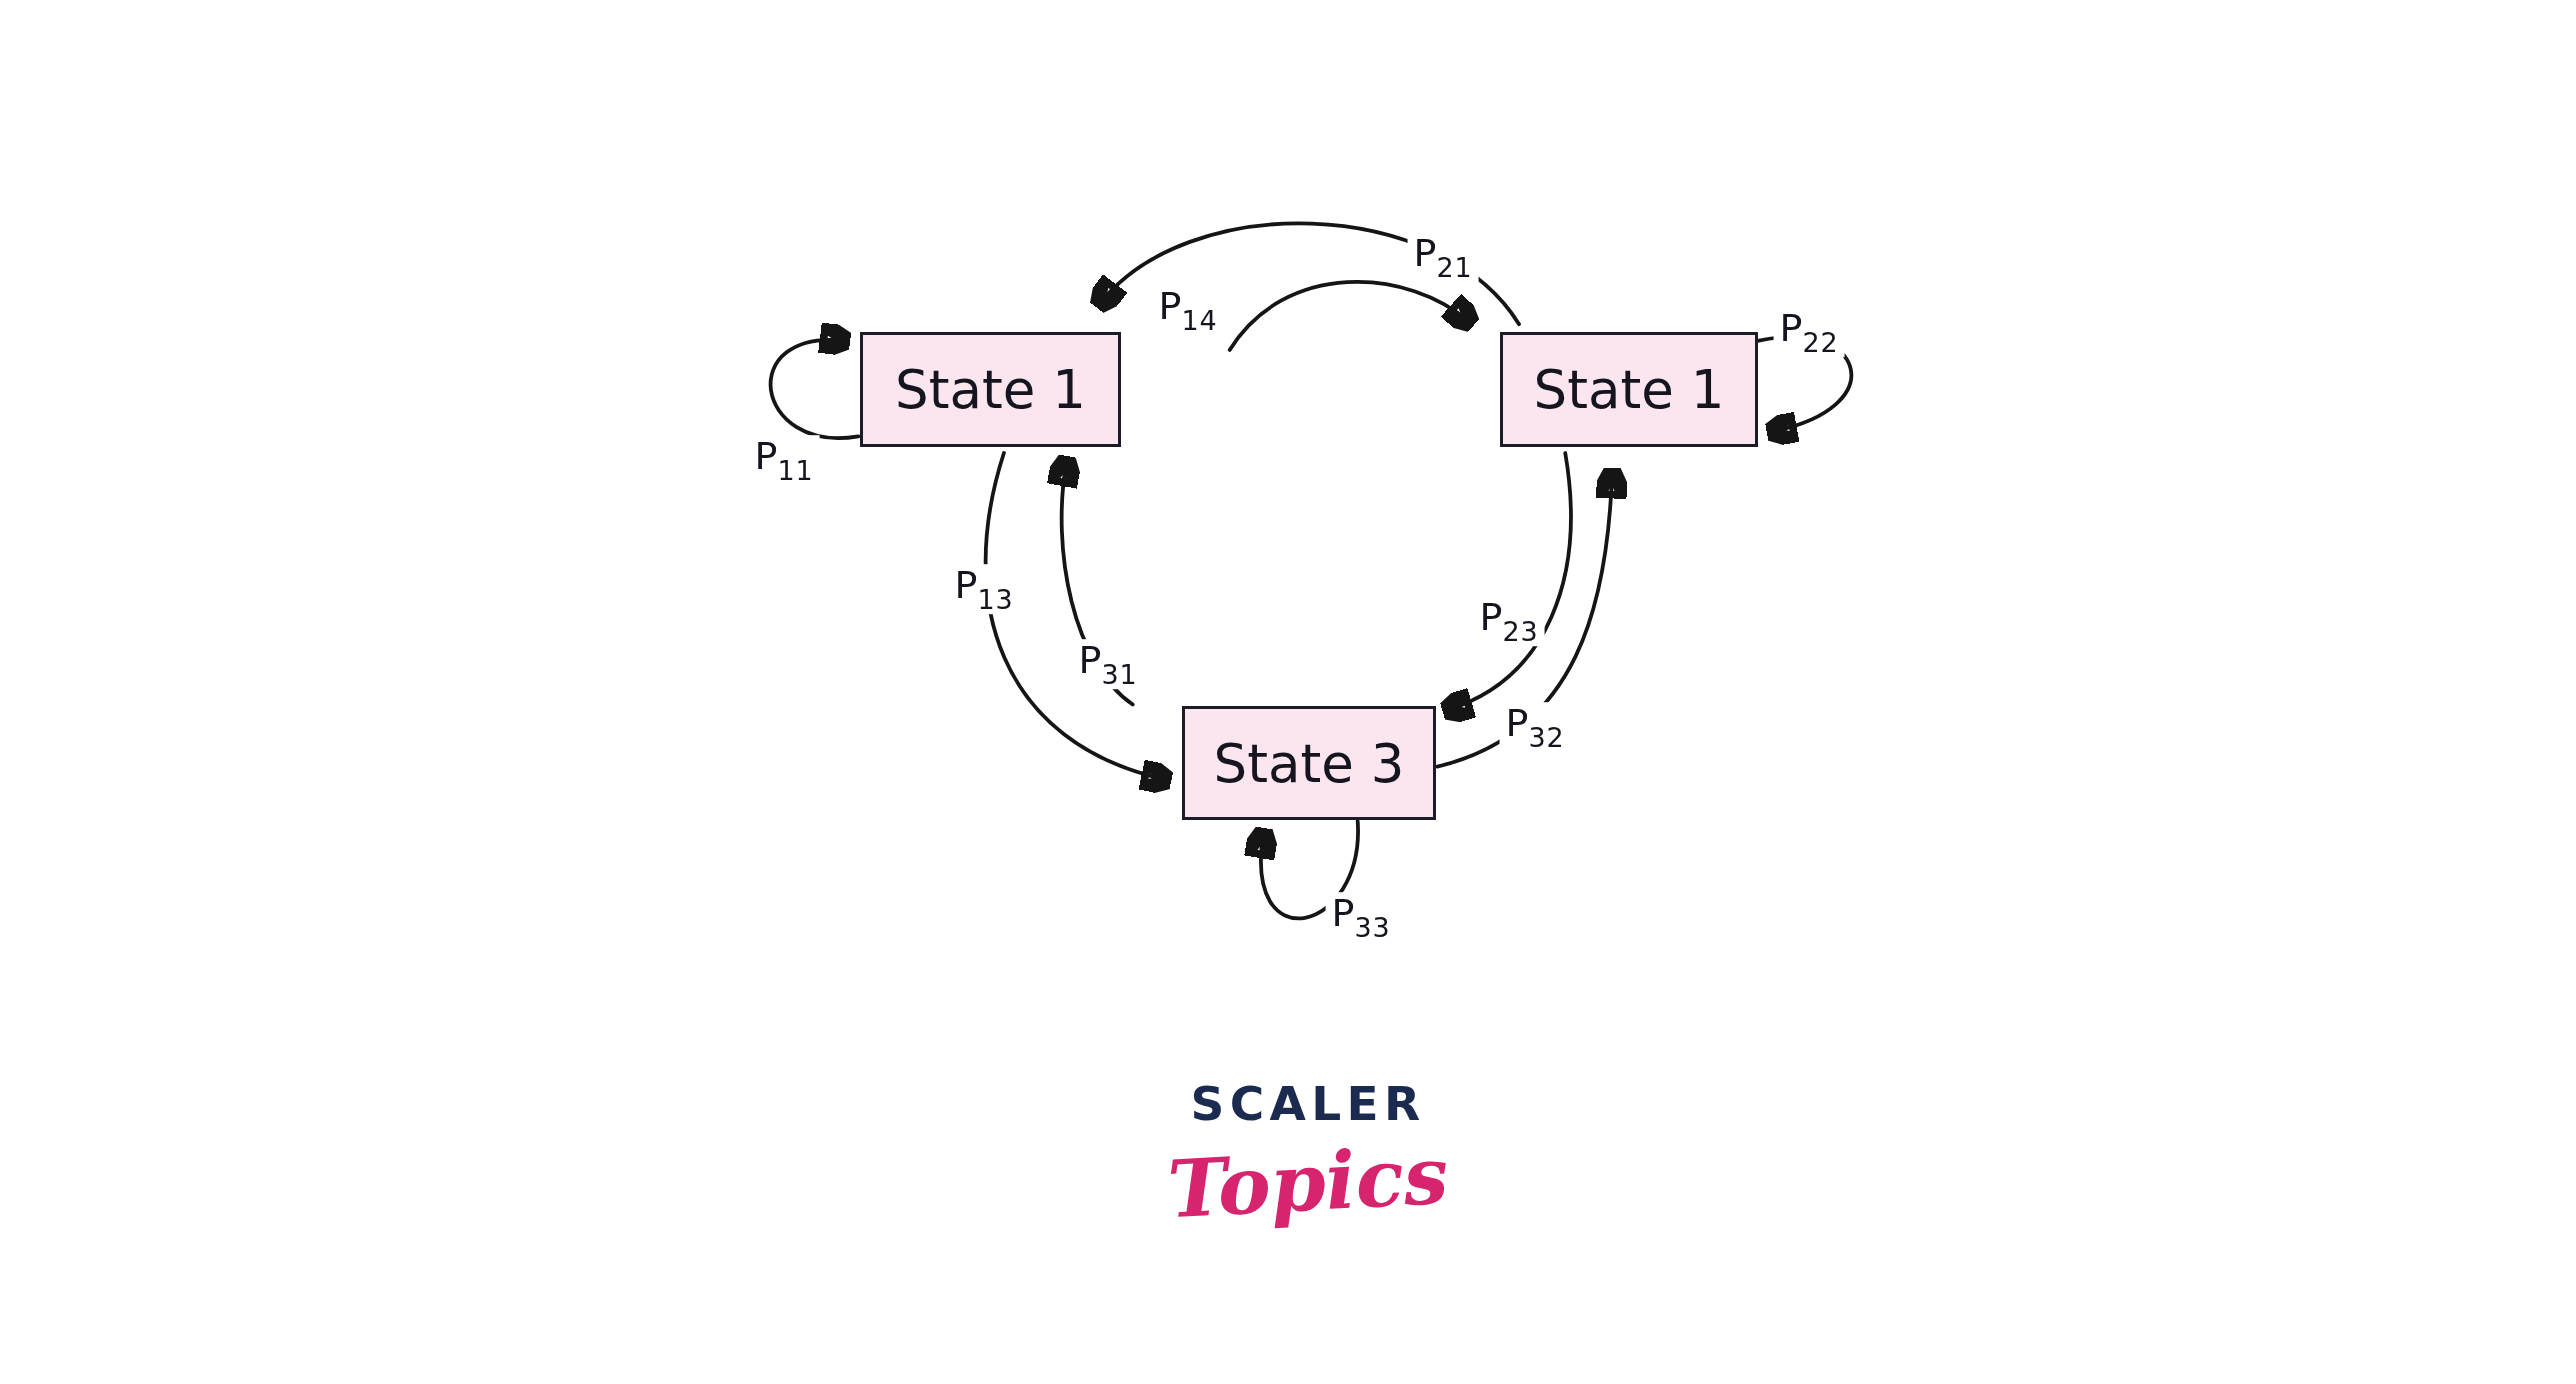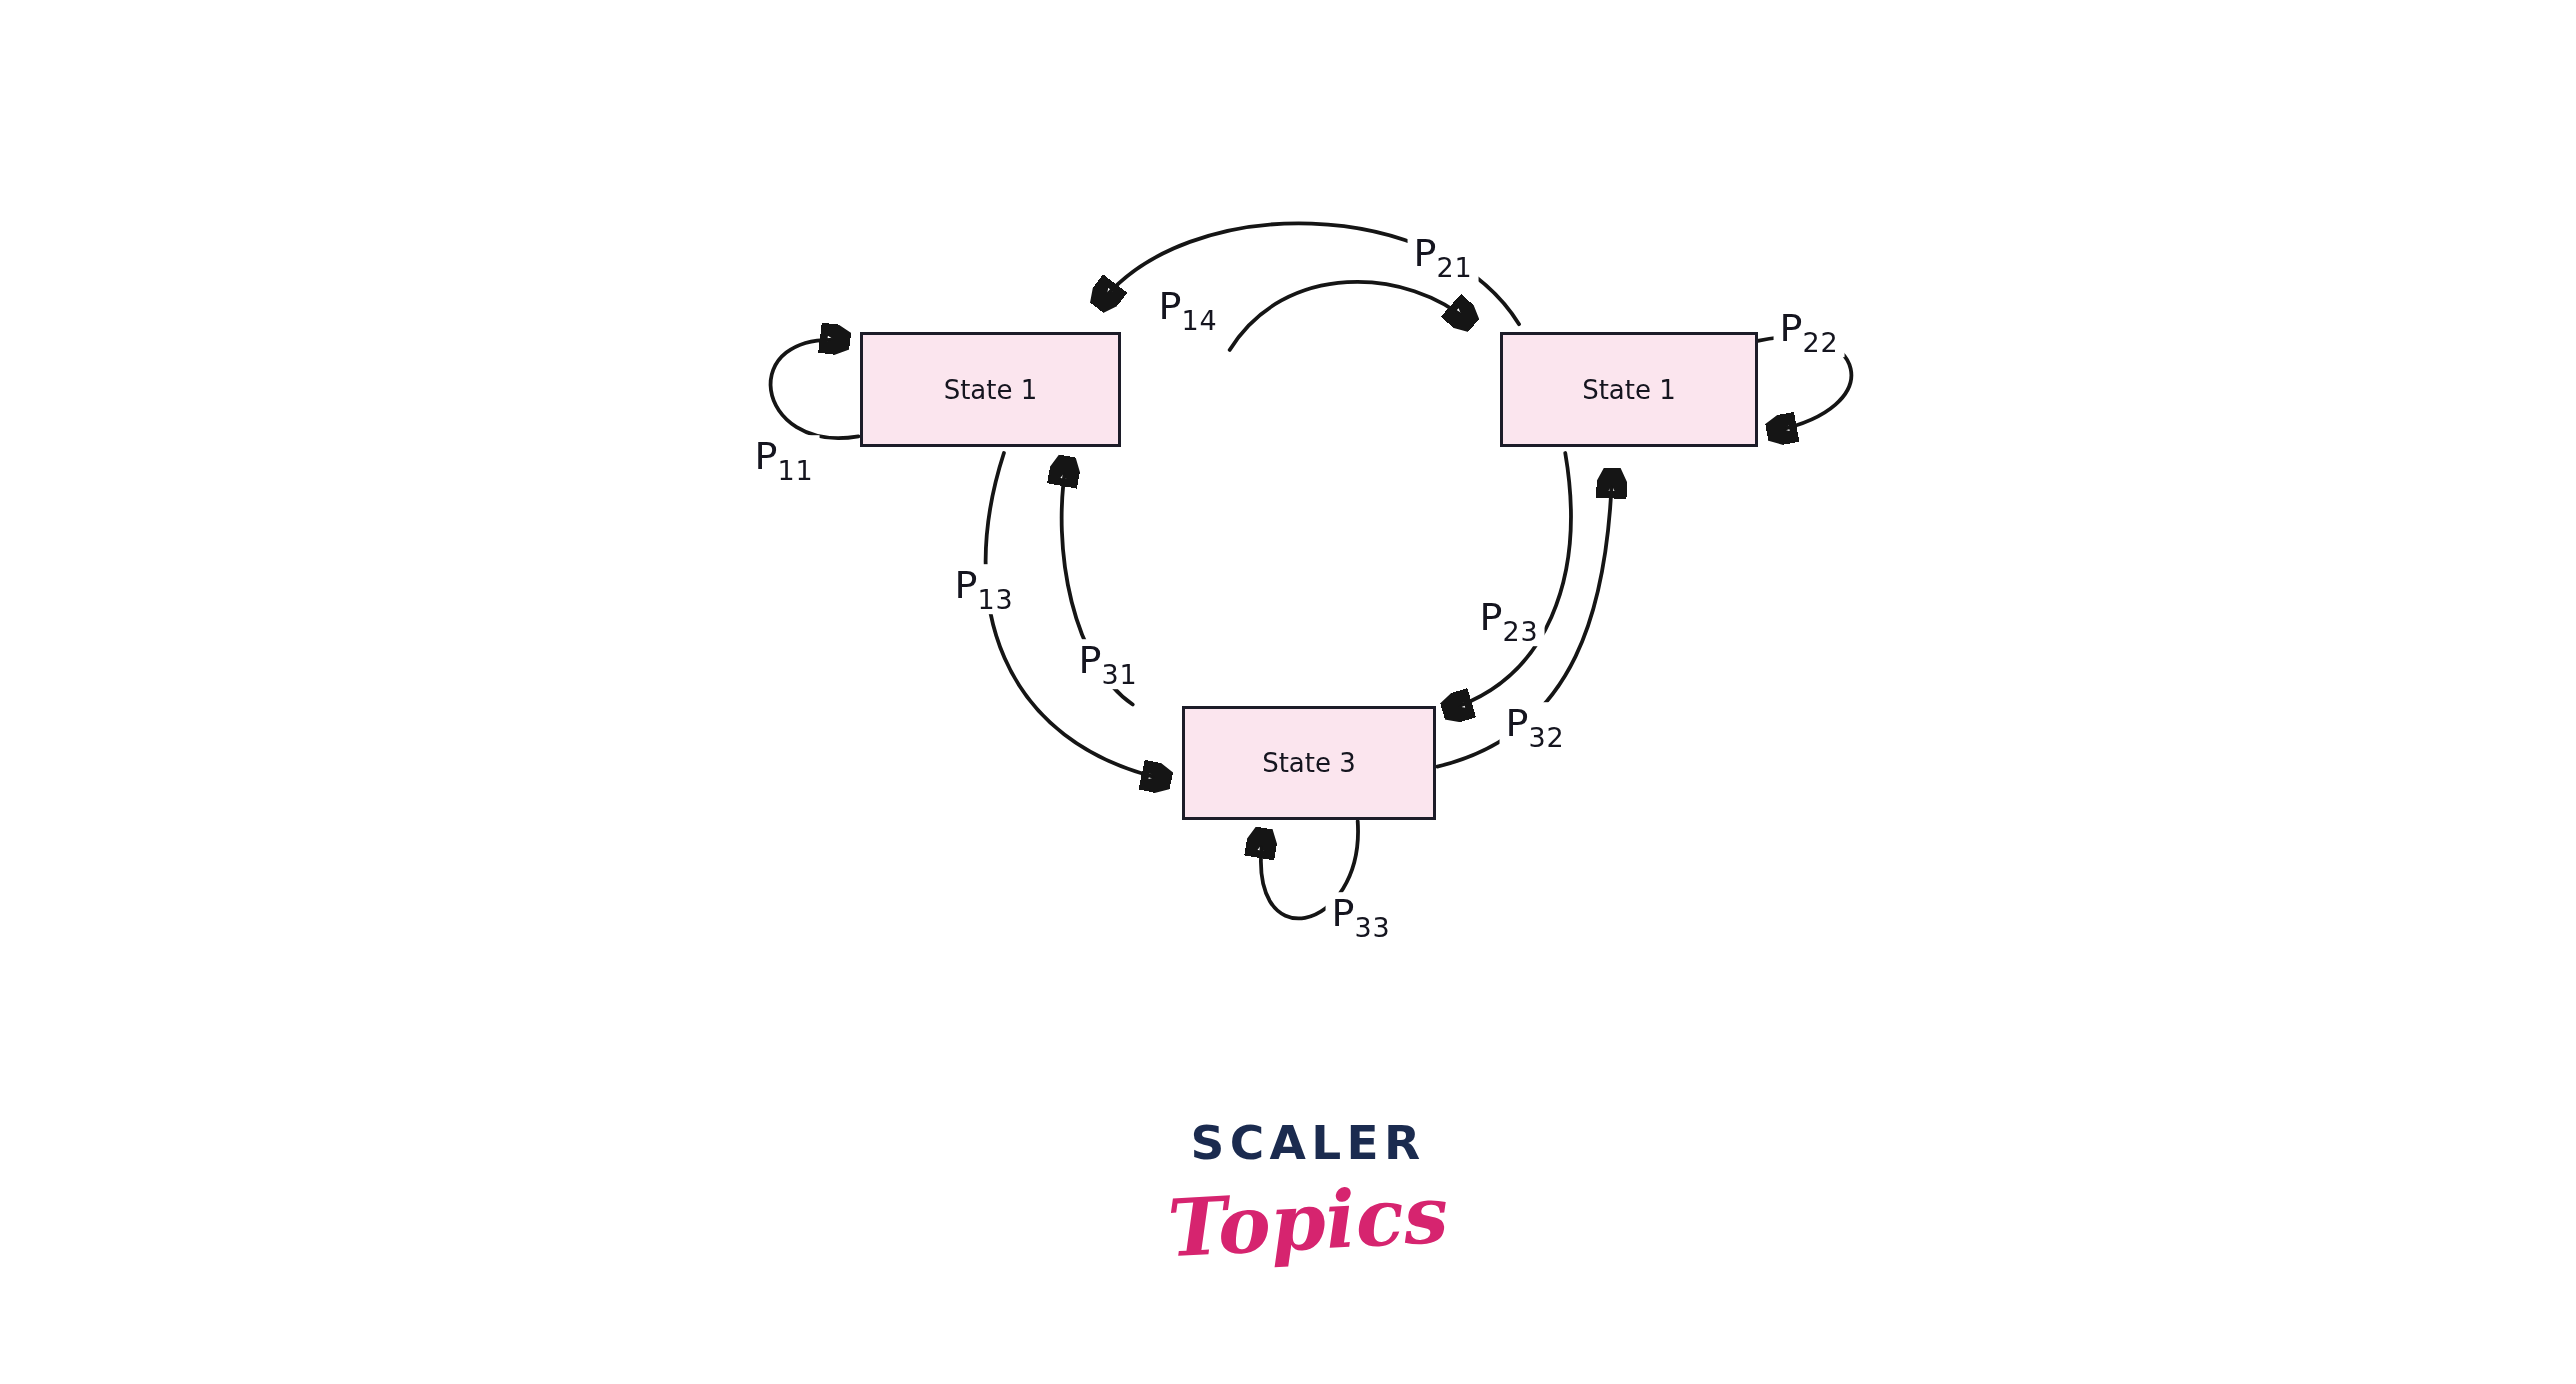--- a/index.html
+++ b/index.html
@@ -23,42 +23,41 @@
     stroke-width: 5;
     stroke-linecap: round;
   }
   .state-box {
     position: absolute;
     background: #fbe5ee;
     border: 3px solid #1c1c28;
     display: flex;
     align-items: center;
     justify-content: center;
-    font-size: 26px;
+    font-size: 53px;
     color: #15151f;
     box-sizing: border-box;
   }
   .plabel {
     position: absolute;
     transform: translate(-50%, -50%);
     background: #ffffff;
     padding: 1.5px 6px;
     white-space: nowrap;
     line-height: 1;
     margin-top: 15px;
   }
   .pbase { font-size: 38px; }
   .psub  { font-size: 27px; vertical-align: -10.6px; letter-spacing: 0.8px; }
   .logo {
     position: absolute;
     left: 1308px;
     top: 1076px;
     transform: translateX(-50%);
     text-align: center;
-    margin-top: 39px;
   }
   .logo-wordmark {
     font-size: 47px;
     font-weight: 800;
     letter-spacing: 5.3px;
     color: #1b2b4f;
   }
   .logo-sub {
     margin-top: 4.5px;
     font-family: "DejaVu Serif", "Liberation Serif", serif;

